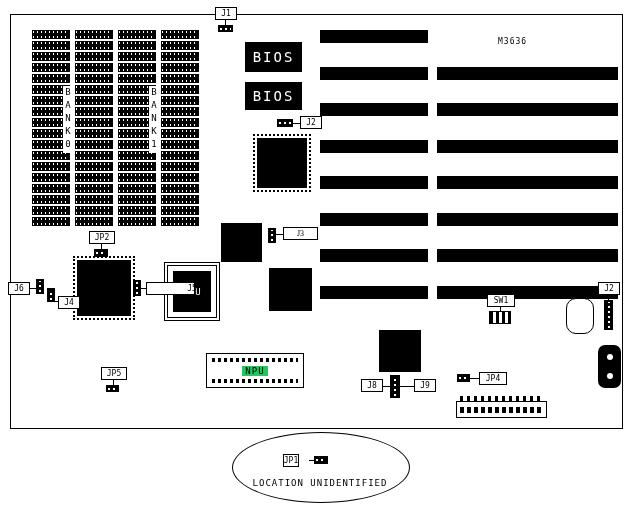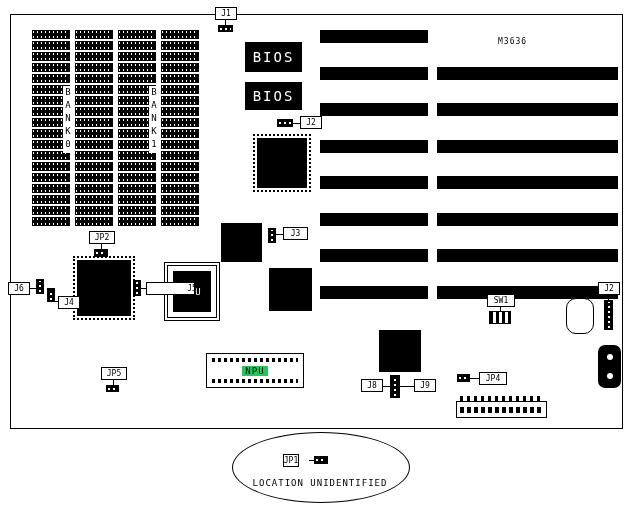--- a/index.html
+++ b/index.html
@@ -168,21 +168,21 @@
 
   <div class="conn conn-h" style="left:277px;top:119px;width:16px;height:8px;"></div>
   <div class="leader" style="left:293px;top:123px;width:7px;height:1px;"></div>
   <div class="lbl" style="left:300px;top:116px;width:22px;">J2</div>
 
   <div class="qfp" style="left:257px;top:138px;width:50px;height:50px;"></div>
 
   <div class="blk" style="left:221px;top:223px;width:41px;height:39px;"></div>
   <div class="conn conn-v" style="left:268px;top:228px;width:8px;height:15px;"></div>
   <div class="leader" style="left:276px;top:234px;width:7px;height:1px;"></div>
-  <div class="lbl" style="left:283px;top:227px;width:25px;">J3</div>
+  <div class="lbl" style="left:283px;top:227px;width:35px;font-family:Liberation Serif, serif;">J3</div>
 
   <div class="lbl" style="left:89px;top:231px;width:26px;">JP2</div>
   <div class="leader" style="left:101px;top:244px;width:1px;height:5px;"></div>
   <div class="conn conn-h" style="left:94px;top:249px;width:14px;height:8px;"></div>
 
   <div class="qfp" style="left:77px;top:260px;width:54px;height:56px;"></div>
 
   <div class="lbl" style="left:8px;top:282px;width:22px;">J6</div>
   <div class="leader" style="left:30px;top:288px;width:6px;height:1px;"></div>
   <div class="conn conn-v" style="left:36px;top:279px;width:8px;height:15px;"></div>

